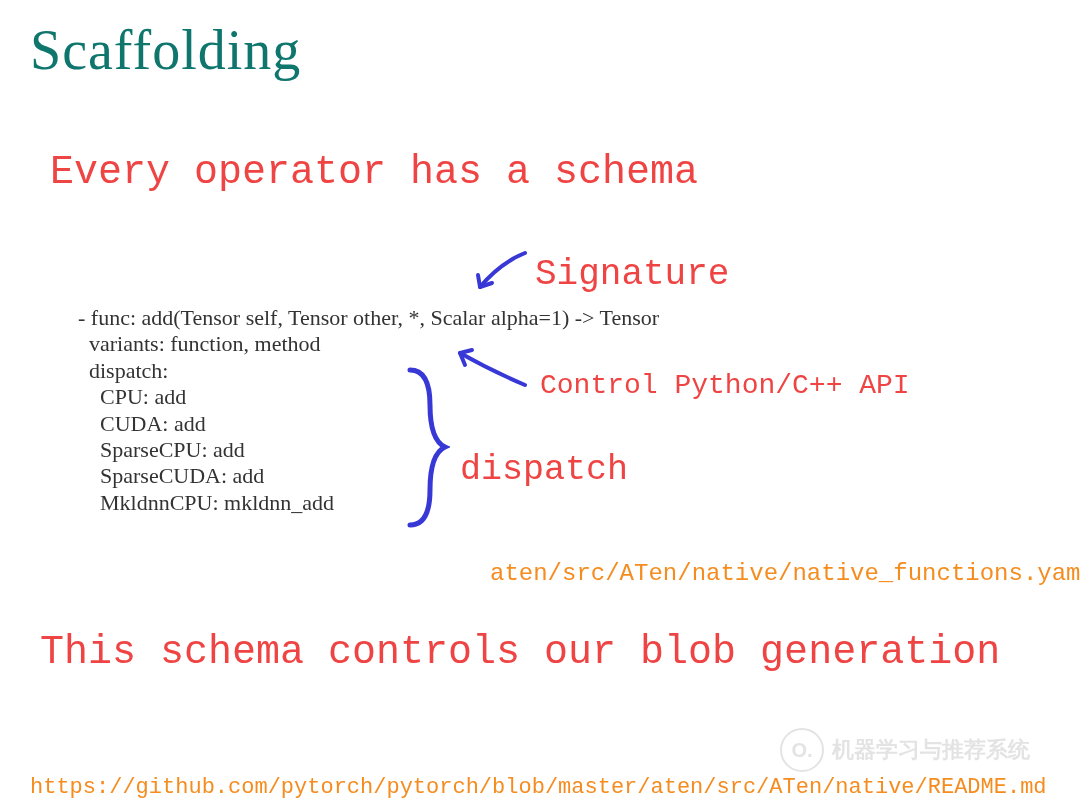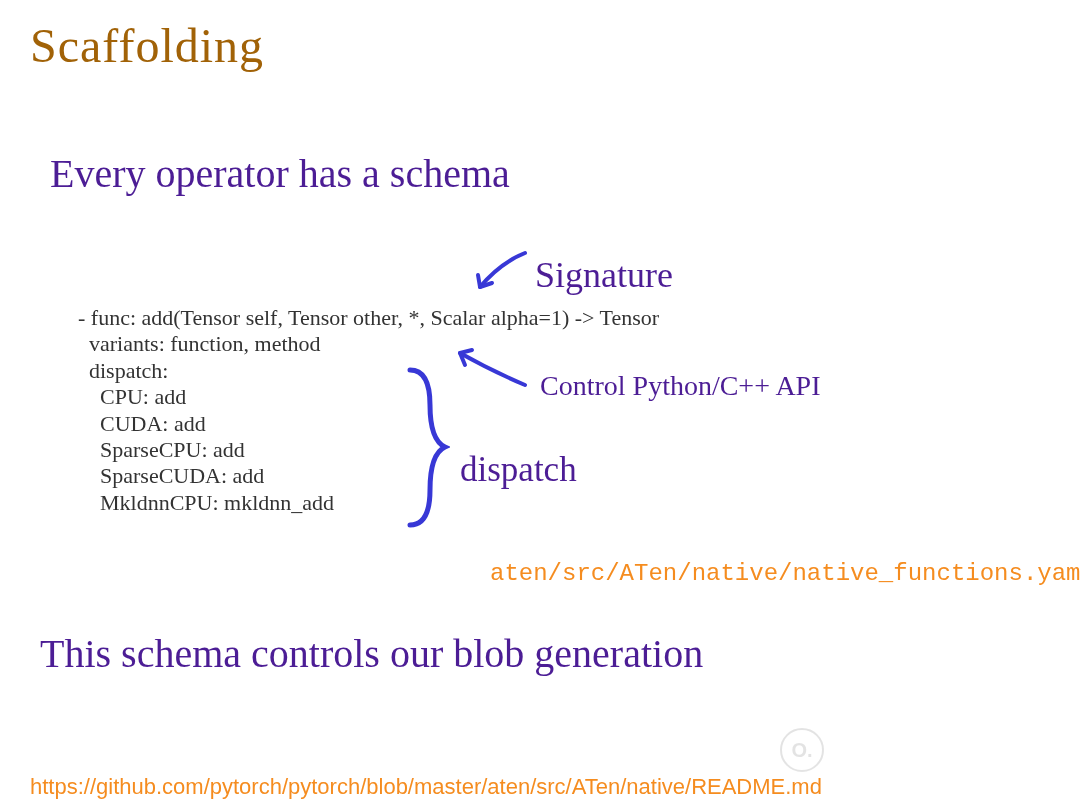--- a/index.html
+++ b/index.html
@@ -8,29 +8,29 @@
     height: 810px;
     background: #ffffff;
     position: relative;
     font-family: 'Comic Sans MS', cursive, sans-serif;
     overflow: hidden;
   }
   .title {
     position: absolute;
     top: 18px;
     left: 30px;
-    font-size: 48px;
-    color: #a16207;
+    font-size: 56px;
+    color: #0f766e;
     font-family: 'Brush Script MT', cursive;
     font-weight: normal;
     letter-spacing: 1px;
   }
   .hand-blue {
-    color: #4c1d95;
-    font-family: Liberation Serif, serif;
+    color: #ef4444;
+    font-family: Liberation Mono, monospace;
   }
   .line1 {
     position: absolute;
     top: 150px;
     left: 50px;
     font-size: 40px;
   }
   .annot-signature {
     position: absolute;
     top: 230px;
@@ -71,21 +71,21 @@
   .line2 {
     position: absolute;
     top: 630px;
     left: 40px;
     font-size: 40px;
   }
   .url {
     position: absolute;
     bottom: 10px;
     left: 30px;
-    font-family: Liberation Sans, sans-serif;
+    font-family: Liberation Mono, monospace;
     font-size: 22px;
     color: #f58c1f;
     text-align: center;
   }
   .arrow1 {
     position: absolute;
     top: 245px;
     left: 470px;
     width: 60px;
     height: 50px;
@@ -173,13 +173,14 @@
 <div class="hand-blue annot-dispatch">dispatch</div>
 
 <div class="file-path">aten/src/ATen/native/native_functions.yaml</div>
 
 <div class="hand-blue line2">This schema controls our blob generation</div>
 
 <div class="url">https://github.com/pytorch/pytorch/blob/master/aten/src/ATen/native/README.md</div>
 
 <div class="watermark">
   <div class="wm-circle">O.</div>
+  <div class="wm-text">机器学习与推荐系统</div>
 </div>
 
 </body></html>

